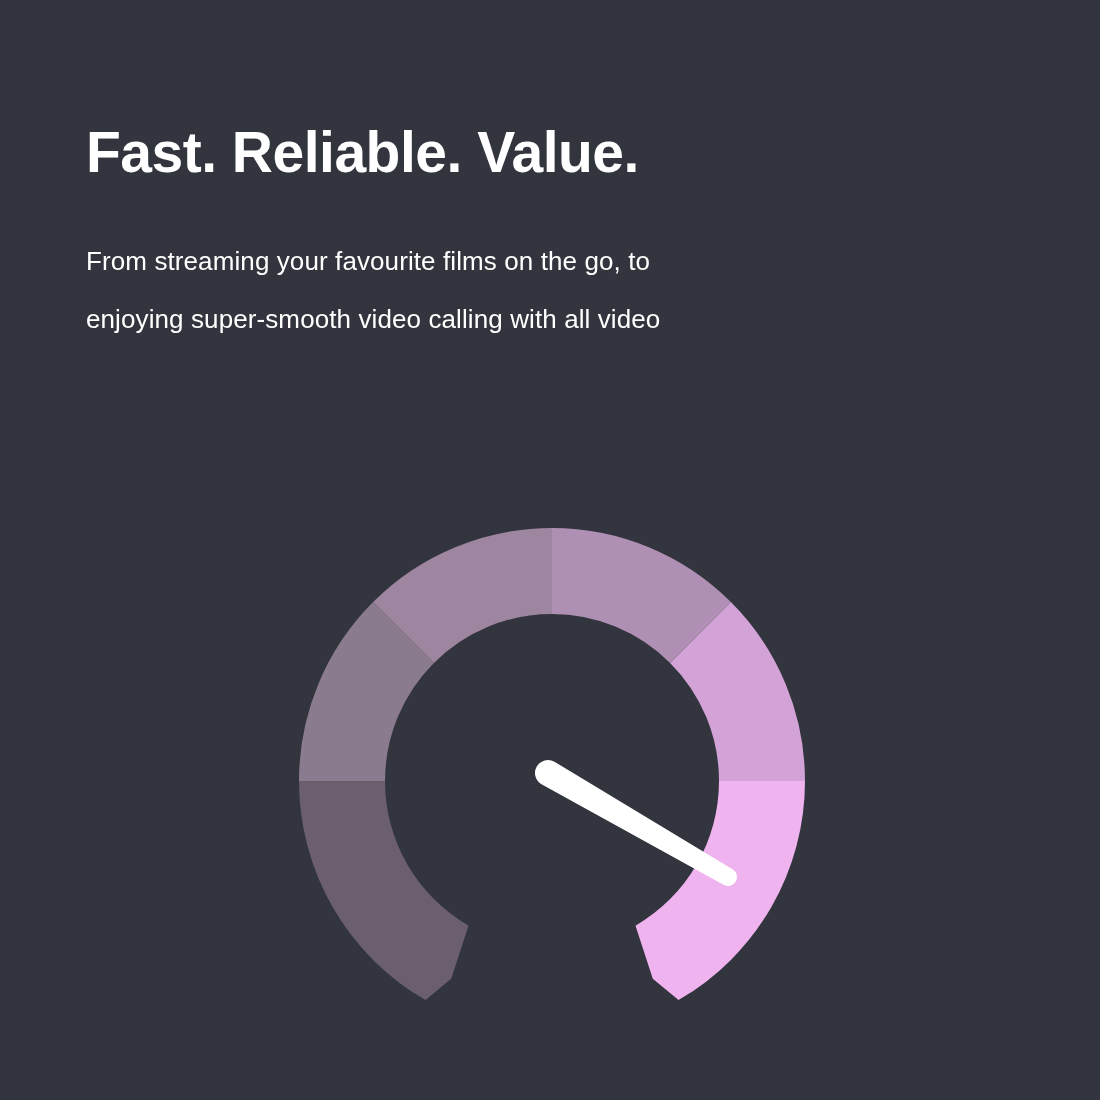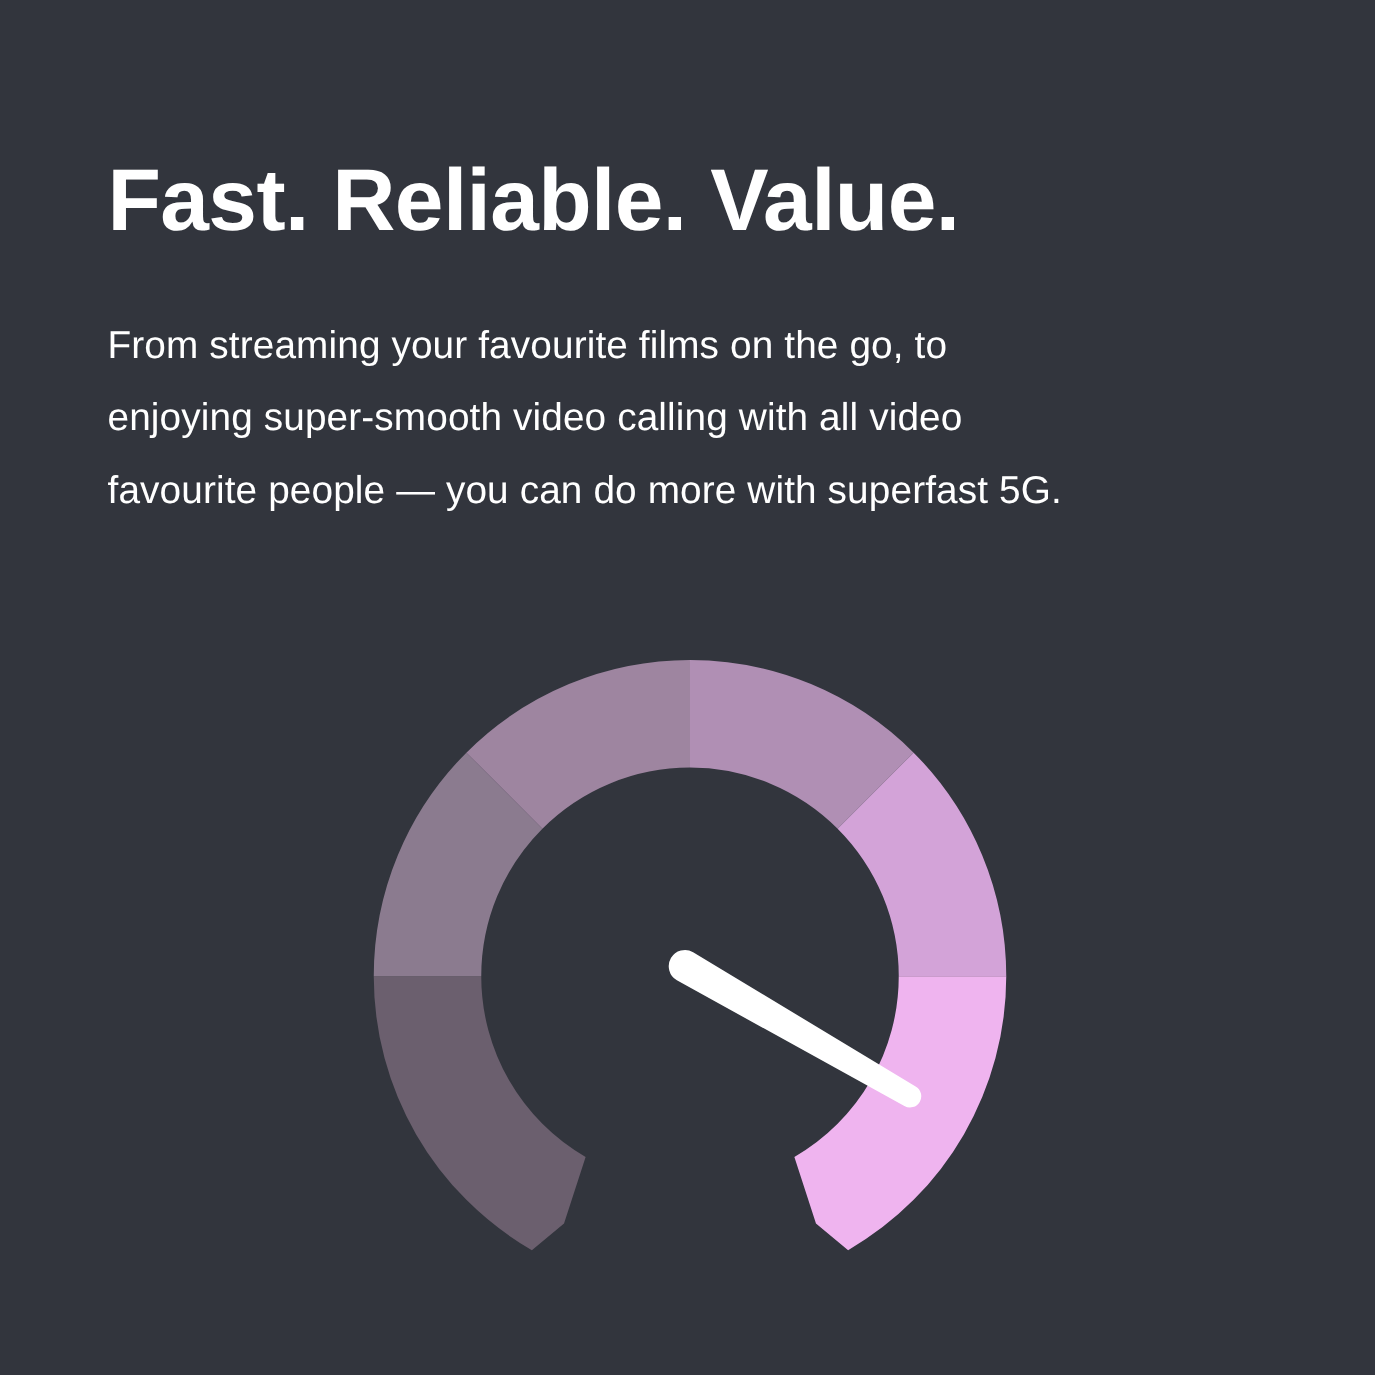--- a/index.html
+++ b/index.html
@@ -25,32 +25,32 @@
   .text-block {
     position: absolute;
     left: 86px;
     top: 120px;
     width: 900px;
   }
 
   .headline {
     margin: 0;
     color: #ffffff;
-    font-size: 70px;
+    font-size: 57px;
     font-weight: 700;
     letter-spacing: -0.5px;
     line-height: 1.15;
     white-space: nowrap;
   }
 
   .subcopy {
     margin: 0;
     padding-top: 46px;
     color: #ffffff;
-    font-size: 31px;
+    font-size: 26px;
     font-weight: 400;
     line-height: 58px;
     letter-spacing: 0.1px;
     max-width: 880px;
   }
   .subcopy .copy-line { display: block; white-space: nowrap; }
 
   .gauge-wrap {
     position: absolute;
     left: 0;
@@ -69,21 +69,20 @@
 <body>
 
 <div class="promo-panel">
 
   <div class="text-block">
     <h1 class="headline">Fast. Reliable. Value.</h1>
 
     <p class="subcopy">
       <span class="copy-line">From streaming your favourite films on the go, to</span>
       <span class="copy-line">enjoying super-smooth video calling with all video</span>
-      <span class="copy-line">favourite people — you can do more with superfast 5G.</span>
     </p>
   </div>
 
   <div class="gauge-wrap">
     <svg class="gauge-svg" viewBox="0 0 1100 1100" xmlns="http://www.w3.org/2000/svg">
       <g id="gauge-segments">
           <path d="M 451.21410905782056 978.8034483698177 L 425.4999999999999 1000.1044271574629 A 253 253 0 0 1 299 781 L 385 781 A 167 167 0 0 0 468.49999999999994 925.6262424320012 Z" fill="#6b5f6e"></path>
           <path d="M 299 781 A 253 253 0 0 1 373.1019843598035 602.1019843598035 L 433.9131675418466 662.9131675418465 A 167 167 0 0 0 385 781 Z" fill="#8b7b8f"></path>
           <path d="M 373.1019843598035 602.1019843598035 A 253 253 0 0 1 552 528 L 552 614 A 167 167 0 0 0 433.9131675418466 662.9131675418465 Z" fill="#9e85a0"></path>
           <path d="M 552 528 A 253 253 0 0 1 730.8980156401965 602.1019843598035 L 670.0868324581535 662.9131675418466 A 167 167 0 0 0 552 614 Z" fill="#b08fb4"></path>

